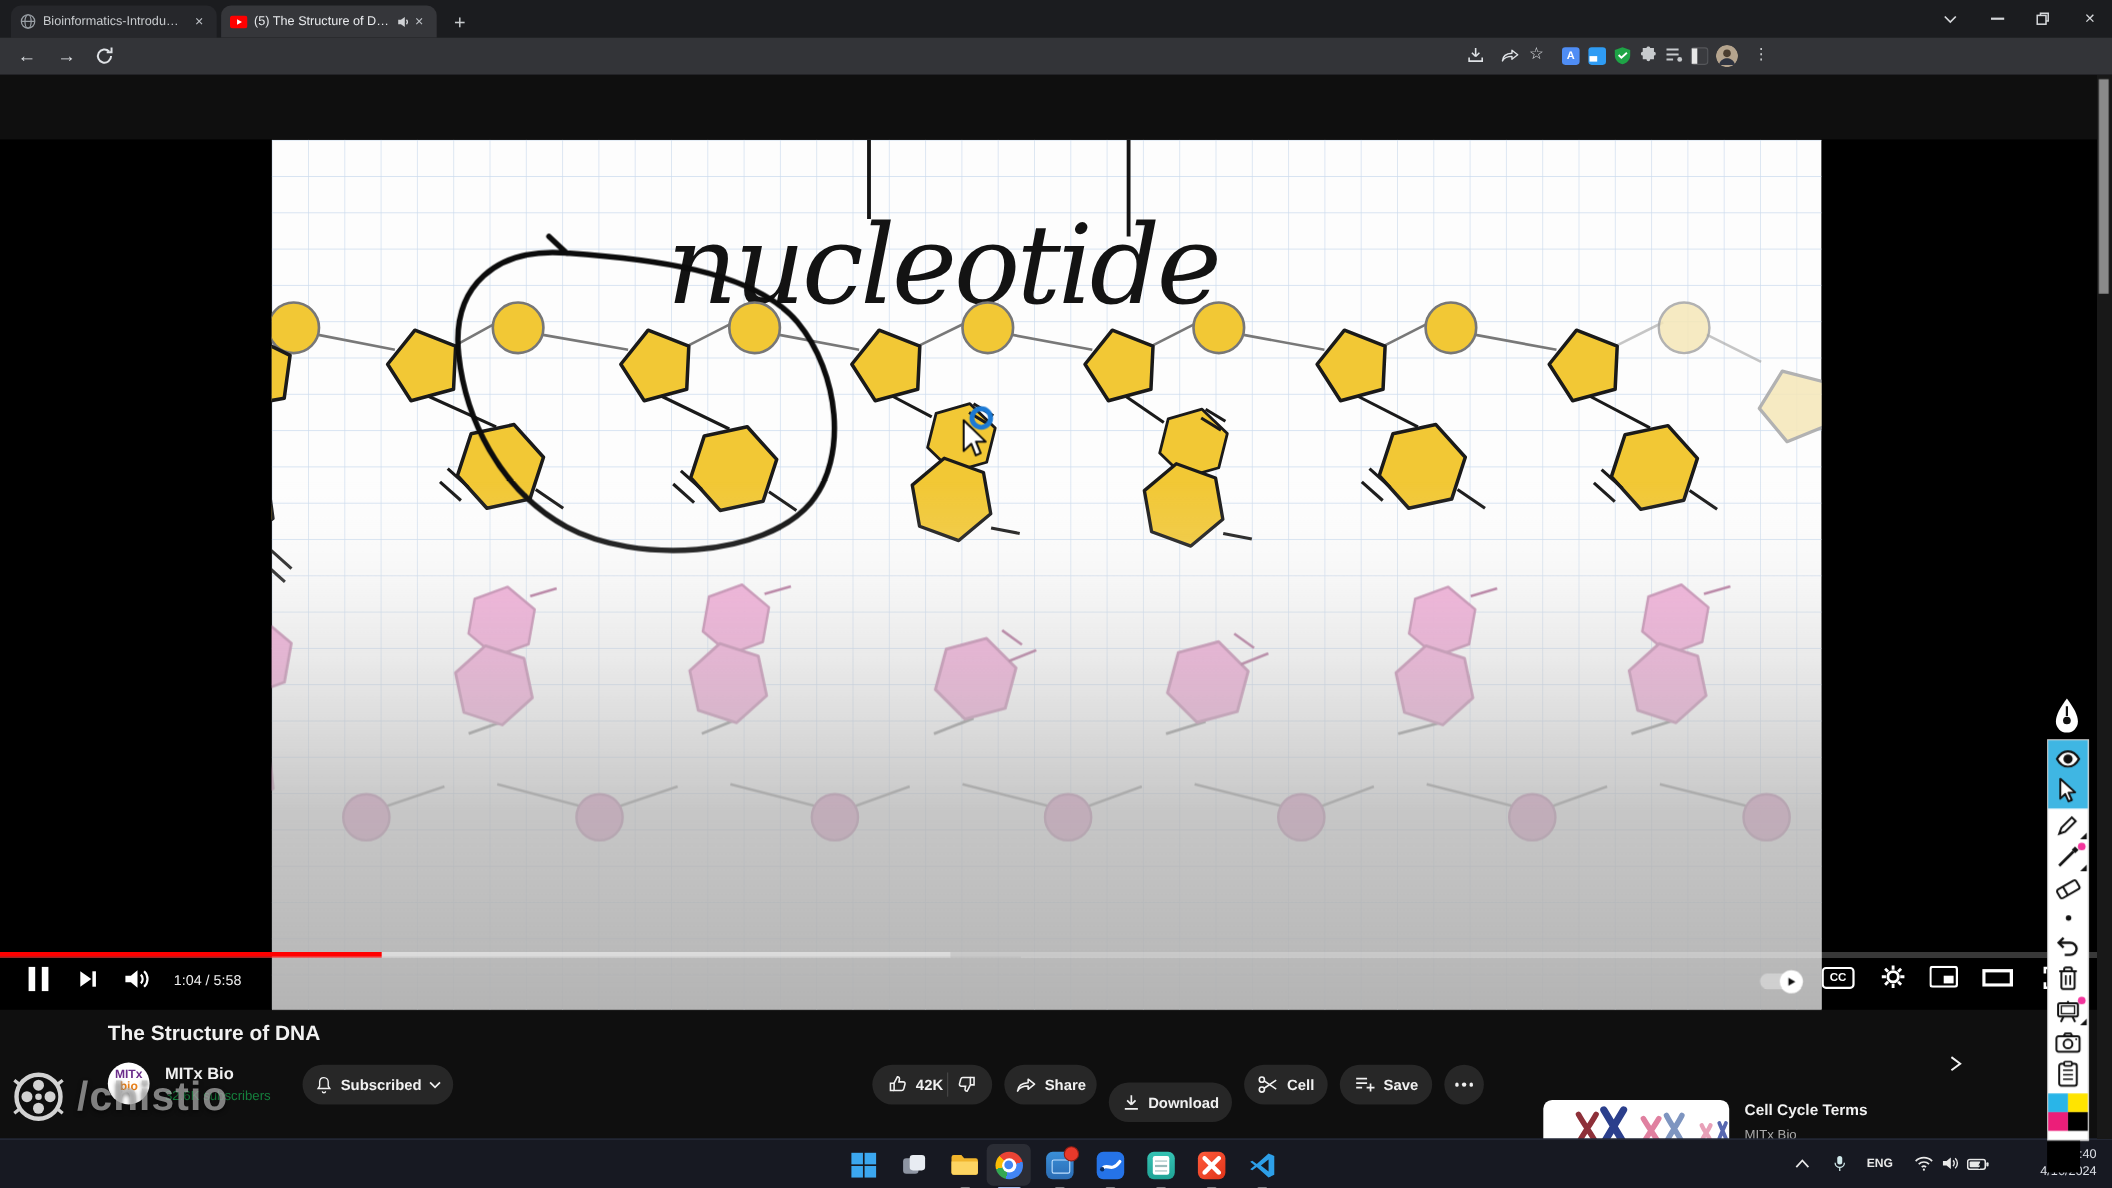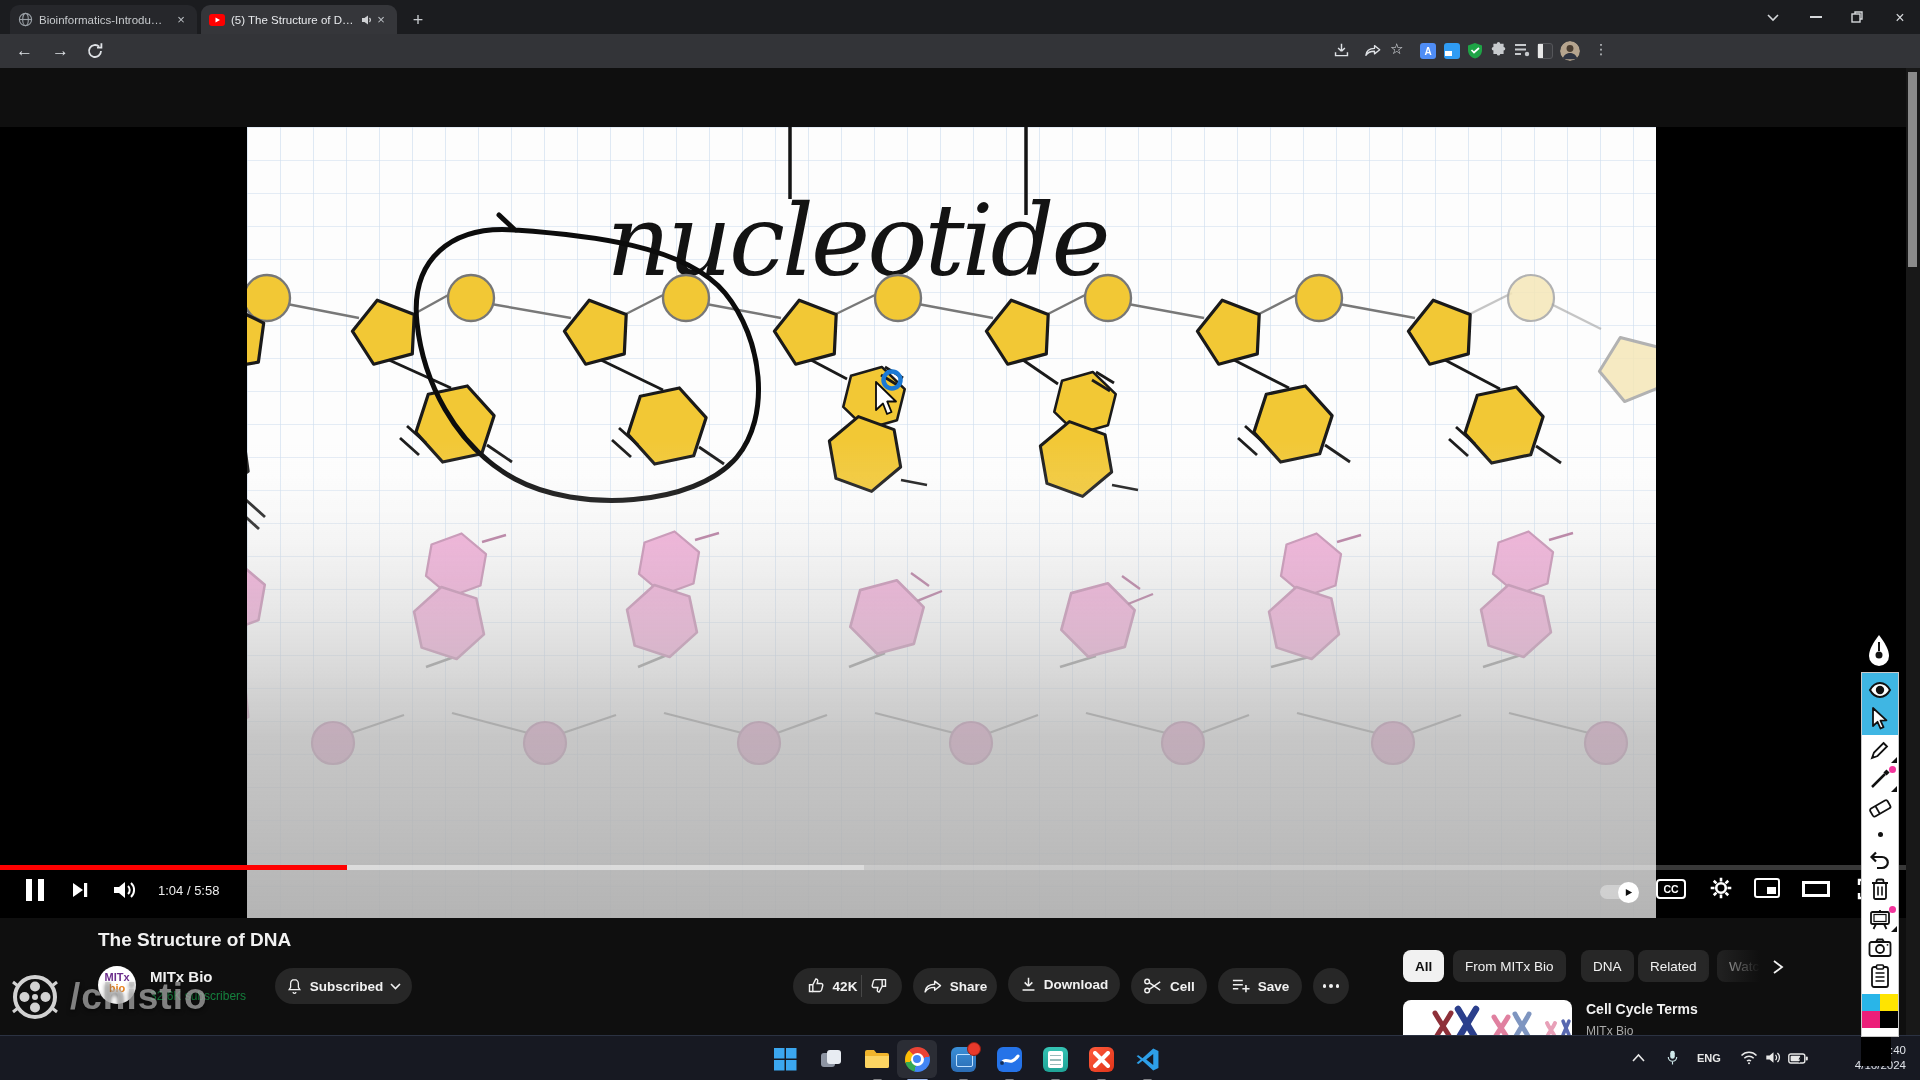--- a/index.html
+++ b/index.html
@@ -400,21 +400,21 @@
             <path d="M7,10.5 H3 V18.5 H7"></path>
           </svg>
       </div>
     </div>
     <div class="ab actbtn" style="left:913px;top:50px;width:84px;">
       <svg width="20" height="17" viewBox="0 0 24 20">
           <path d="M14,3.5 L21,9 L14,14.5 V11 C8,11 4.5,13 2.5,16.5 C3,10 7,7.6 14,7.3 Z" fill="none" stroke="#f1f1f1" stroke-width="1.7" stroke-linejoin="round"></path>
         </svg>
       <span>Share</span>
     </div>
-    <div class="ab actbtn" style="left:1008px;top:48px;width:112px;">
+    <div class="ab actbtn" style="left:1008px;top:66px;width:112px;">
       <svg width="17" height="17" viewBox="0 0 20 20">
           <path d="M10,2 V12 M10,12 L5.5,7.5 M10,12 L14.5,7.5 M3,16.5 H17" stroke="#f1f1f1" stroke-width="1.8" fill="none"></path>
         </svg>
       <span>Download</span>
     </div>
     <div class="ab actbtn" style="left:1131px;top:50px;width:76px;">
       <svg width="20" height="18" viewBox="0 0 22 20" stroke="#f1f1f1" stroke-width="1.6" fill="none">
           <circle cx="4.5" cy="5" r="2.6"></circle>
           <circle cx="4.5" cy="15" r="2.6"></circle>
           <path d="M6.8,6.3 L19,14.5 M6.8,13.7 L19,5.5"></path>
@@ -429,28 +429,20 @@
           </g>
         </svg>
       <span>Save</span>
     </div>
     <div class="ab actbtn ic" style="left:1313px;top:50px;width:36px;gap:3px;">
       <div style="width:3.5px;height:3.5px;border-radius:2px;background:#f1f1f1;"></div>
         <div style="width:3.5px;height:3.5px;border-radius:2px;background:#f1f1f1;"></div>
         <div style="width:3.5px;height:3.5px;border-radius:2px;background:#f1f1f1;"></div>
     </div>
 
-    <div class="ab" style="left:1403px;top:32px;width:357px;height:32px;overflow:hidden;">
-      <div class="chip sel" style="left:0;">All</div>
-      <div class="chip" style="left:50px;">From MITx Bio</div>
-      <div class="chip" style="left:178px;">DNA</div>
-      <div class="chip" style="left:235px;">Related</div>
-      <div class="chip" style="left:314px;">Watched</div>
-      <div style="position:absolute;right:0;top:0;width:55px;height:32px;background:linear-gradient(to right,rgba(15,15,15,0),#0f0f0f);"></div>
-    </div>
     <svg class="ab" style="left:1772px;top:41px;" width="12" height="16">
         <polyline points="2,2 10,8 2,14" fill="none" stroke="#f1f1f1" stroke-width="1.8"></polyline>
       </svg>
 
     <div class="ab" style="left:1403px;top:82px;width:169px;height:95px;border-radius:8px;background:#fff;overflow:hidden;">
       <svg width="169" height="95" viewBox="0 0 169 95">
         <g fill="none" stroke-linecap="round" stroke-width="5">
           <g transform="translate(40,26)" stroke="#8e3039">
               <path d="M-8,-13 C-3,-4 3,4 8,13 M8,-13 C3,-4 -3,4 -8,13"></path>
             </g>

